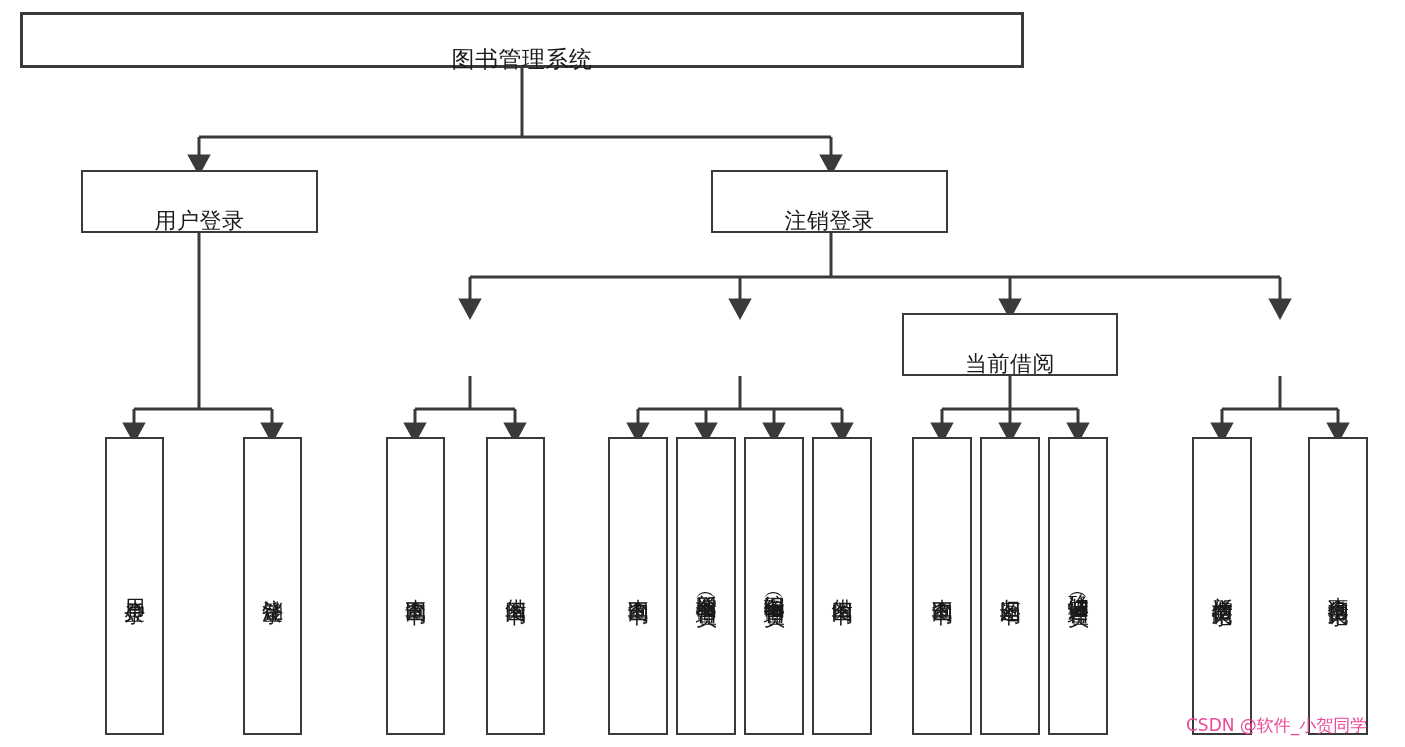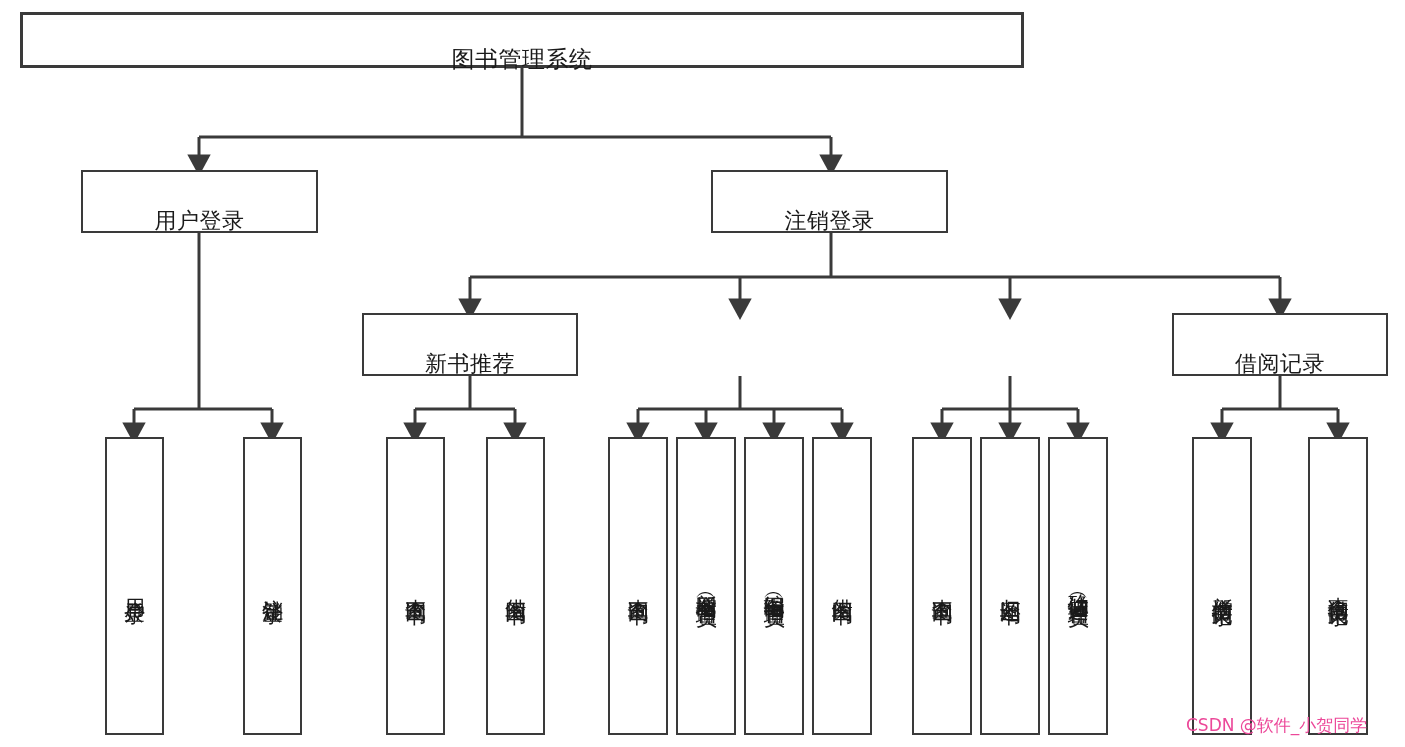--- a/index.html
+++ b/index.html
@@ -135,29 +135,26 @@
   </div>
 
   <div class="node horiz" style="left:81px; top:170px; width:237px; height:63px;">
     <span class="node-label">用户登录</span>
   </div>
 
   <div class="node horiz" style="left:711px; top:170px; width:237px; height:63px;">
     <span class="node-label">注销登录</span>
   </div>
 
-  <div class="node horiz" style="left:362px; top:313px; width:216px; height:63px;">
-    <span class="node-label">新书推荐</span>
-  </div>
-
-
-
-  <div class="node horiz" style="left:1172px; top:313px; width:216px; height:63px;">
-    <span class="node-label">借阅记录</span>
-  </div>
+
+
+  <div class="node horiz" style="left:902px; top:313px; width:216px; height:63px;">
+    <span class="node-label">当前借阅</span>
+  </div>
+
 
   <div class="node vert" style="left:105px; top:437px; width:59px; height:298px;">
     <span class="node-label">用户登录</span>
   </div>
 
   <div class="node vert" style="left:243px; top:437px; width:59px; height:298px;">
     <span class="node-label">注销登录</span>
   </div>
 
   <div class="node vert" style="left:386px; top:437px; width:59px; height:298px;">

